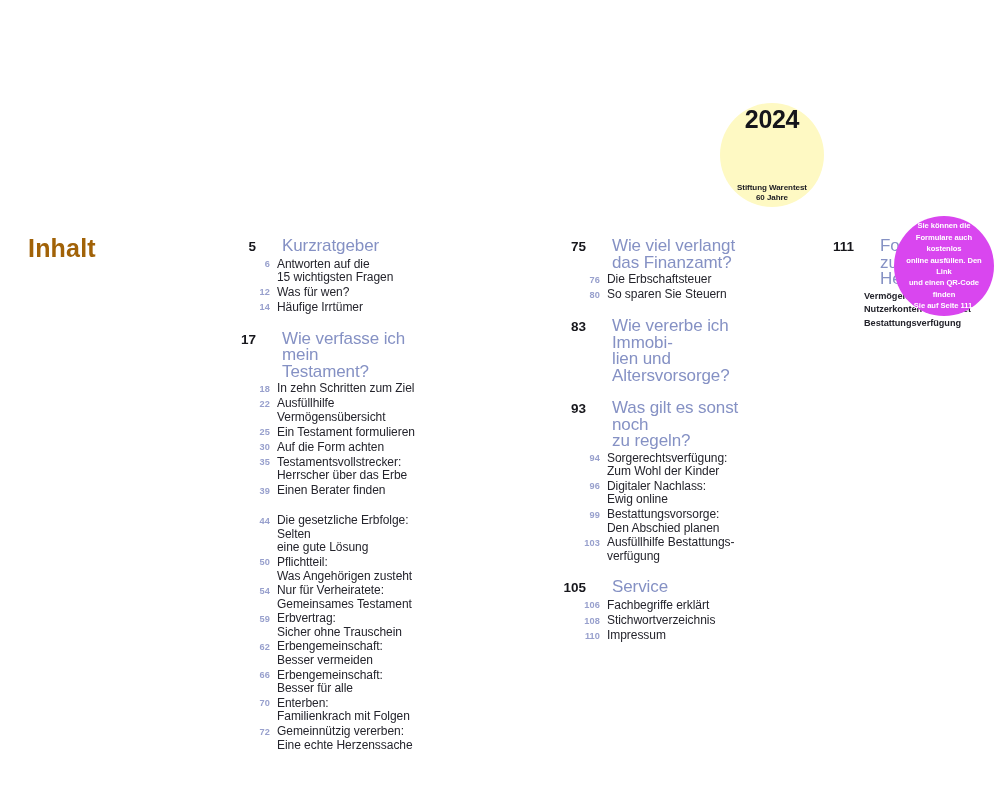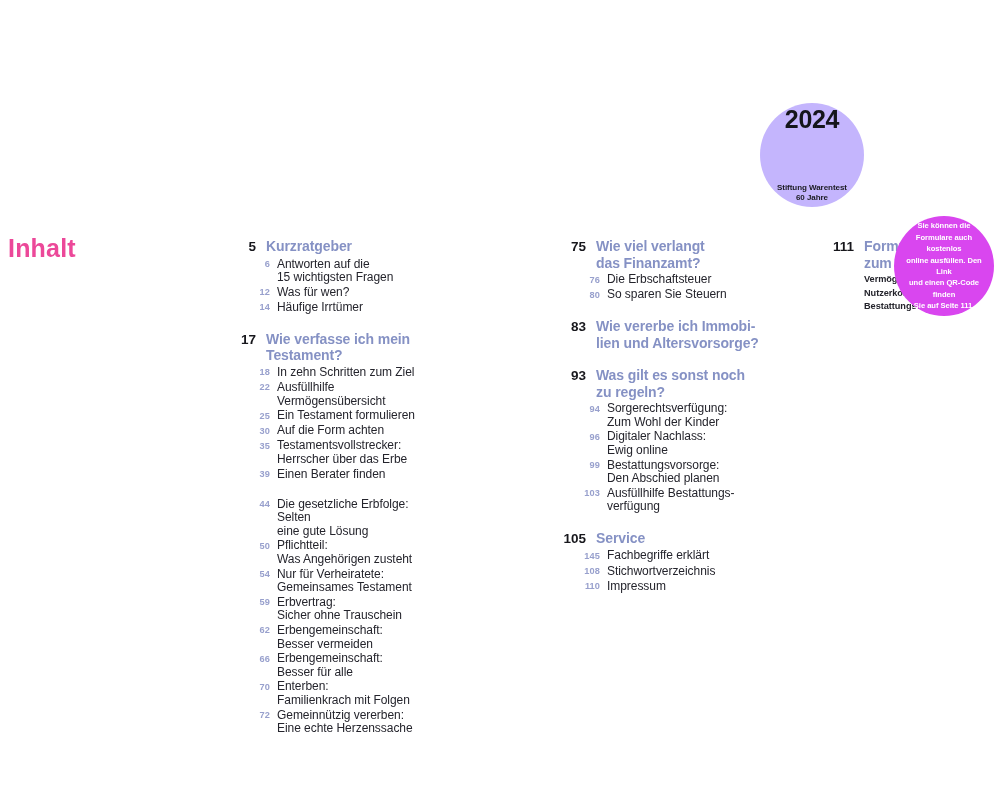--- a/index.html
+++ b/index.html
@@ -18,26 +18,26 @@
   }
 
   .page {
     position: absolute;
     inset: 0;
   }
 
   
   .page-title {
     position: absolute;
-    left: 8px;
+    left: 28px;
     top: 236px;
     font-size: 25px;
     font-weight: 700;
     letter-spacing: 0.2px;
-    color: #ec4899;
+    color: #a16207;
     line-height: 1;
     text-align: right;
   }
 
   
   .col {
     position: absolute;
     top: 238px;
   }
   .col-1 { left: 230px; width: 215px; }
@@ -59,23 +59,23 @@
     width: 26px;
     min-width: 26px;
     text-align: right;
     font-size: 13.5px;
     font-weight: 700;
     color: #17171c;
     line-height: 16.5px;
     padding-top: 1px;
   }
   .sec-title {
-    margin-left: 10px;
-    font-size: 14px;
-    font-weight: 700;
+    margin-left: 26px;
+    font-size: 17px;
+    font-weight: 400;
     color: #8591c4;
     line-height: 16.5px;
     letter-spacing: -0.1px;
   }
   .sec-title .l2 { display: block; }
 
   
   .entries {
     margin-top: 2px;
   }
@@ -122,25 +122,25 @@
   .badge {
     position: absolute;
     border-radius: 50%;
     display: flex;
     flex-direction: column;
     align-items: center;
     justify-content: center;
     text-align: center;
   }
   .badge-anniversary {
-    left: 760px;
+    left: 720px;
     top: 103px;
     width: 104px;
     height: 104px;
-    background: #c4b5fd;
+    background: #fef9c3;
   }
   .badge-year {
     font-size: 25px;
     font-weight: 700;
     color: #15151b;
     line-height: 25px;
     letter-spacing: -0.3px;
     margin-bottom: 3px;
   }
   .badge-sub {
@@ -315,21 +315,21 @@
           </div>
         </div>
       </div>
       <div class="section">
         <div class="sec-head">
           <div class="sec-num">105</div>
           <div class="sec-title"><span class="l1">Service</span></div>
         </div>
         <div class="entries">
           <div class="entry">
-            <div class="entry-num">145</div>
+            <div class="entry-num">106</div>
             <div class="entry-text"><span class="l1">Fachbegriffe erklärt</span></div>
           </div>
           <div class="entry">
             <div class="entry-num">108</div>
             <div class="entry-text"><span class="l1">Stichwortverzeichnis</span></div>
           </div>
           <div class="entry">
             <div class="entry-num">110</div>
             <div class="entry-text"><span class="l1">Impressum</span></div>
           </div>

